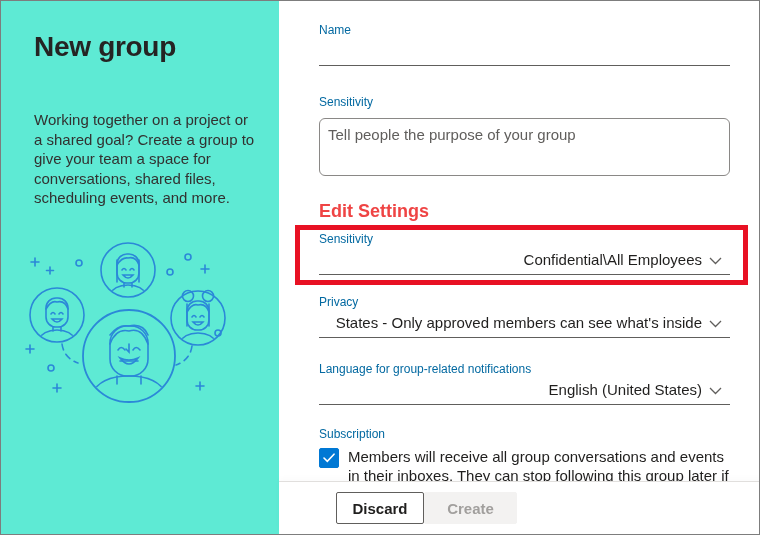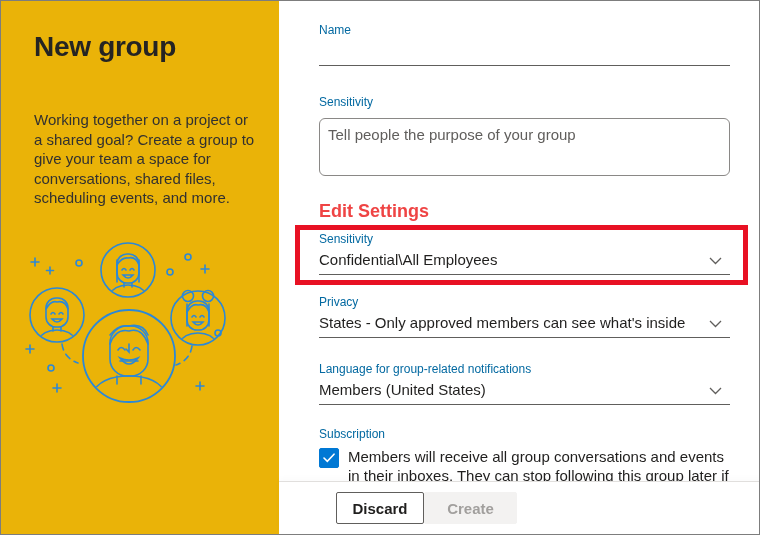--- a/index.html
+++ b/index.html
@@ -11,21 +11,21 @@
   .dialog {
     width: 760px; height: 535px;
     border: 1px solid #7d7d7d;
     display: flex;
     background: #fff;
     overflow: hidden;
   }
   
   .left-panel {
     width: 278px; flex-shrink: 0;
-    background: #eab308;
+    background: #5eead4;
     padding: 30px 24px 0 33px;
     overflow: hidden;
   }
   .page-title {
     font-size: 28px; font-weight: 600; color: #252423;
     letter-spacing: -0.3px;
   }
   .intro-text {
     margin-top: 47px;
     font-size: 15px; line-height: 19.5px; color: #323130;
@@ -65,21 +65,21 @@
     margin: 3px -18px 0 -24px;
     border: 5px solid #e81123;
     padding: 2px 13px 5px 19px;
   }
   .dropdown { position: relative; margin-top: 3px; cursor: pointer; }
   .dropdown-value {
     display: block;
     font-size: 15px; color: #201f1e;
     padding: 2px 28px 6px 0;
     border-bottom: 1px solid #605e5c;
-    white-space: nowrap; overflow: hidden;
+    white-space: nowrap; overflow: hidden; text-align: right;
   }
   .chevron {
     position: absolute; right: 8px; top: 8px;
   }
   .field-group { margin-top: 24px; }
   .field-group.privacy { margin-top: 10px; }
   .subscription-group { margin-top: 22px; }
   .checkbox-row { display: flex; margin-top: 6px; }
   .checkbox {
     width: 20px; height: 20px; flex-shrink: 0;
@@ -244,21 +244,21 @@
         <span class="dropdown-value">States - Only approved members can see what's inside</span>
         <svg class="chevron" width="13" height="8" viewBox="0 0 13 8">
           <path d="M1 1 L6.5 6.5 L12 1" stroke="#605e5c" stroke-width="1.3" fill="none"></path>
         </svg>
       </div>
     </div>
 
     <div class="field-group">
       <label class="field-label">Language for group-related notifications</label>
       <div class="dropdown">
-        <span class="dropdown-value">Members (United States)</span>
+        <span class="dropdown-value">English (United States)</span>
         <svg class="chevron" width="13" height="8" viewBox="0 0 13 8">
           <path d="M1 1 L6.5 6.5 L12 1" stroke="#605e5c" stroke-width="1.3" fill="none"></path>
         </svg>
       </div>
     </div>
 
     <div class="subscription-group">
       <label class="field-label">Subscription</label>
       <div class="checkbox-row">
         <div class="checkbox" role="checkbox" aria-checked="true">

